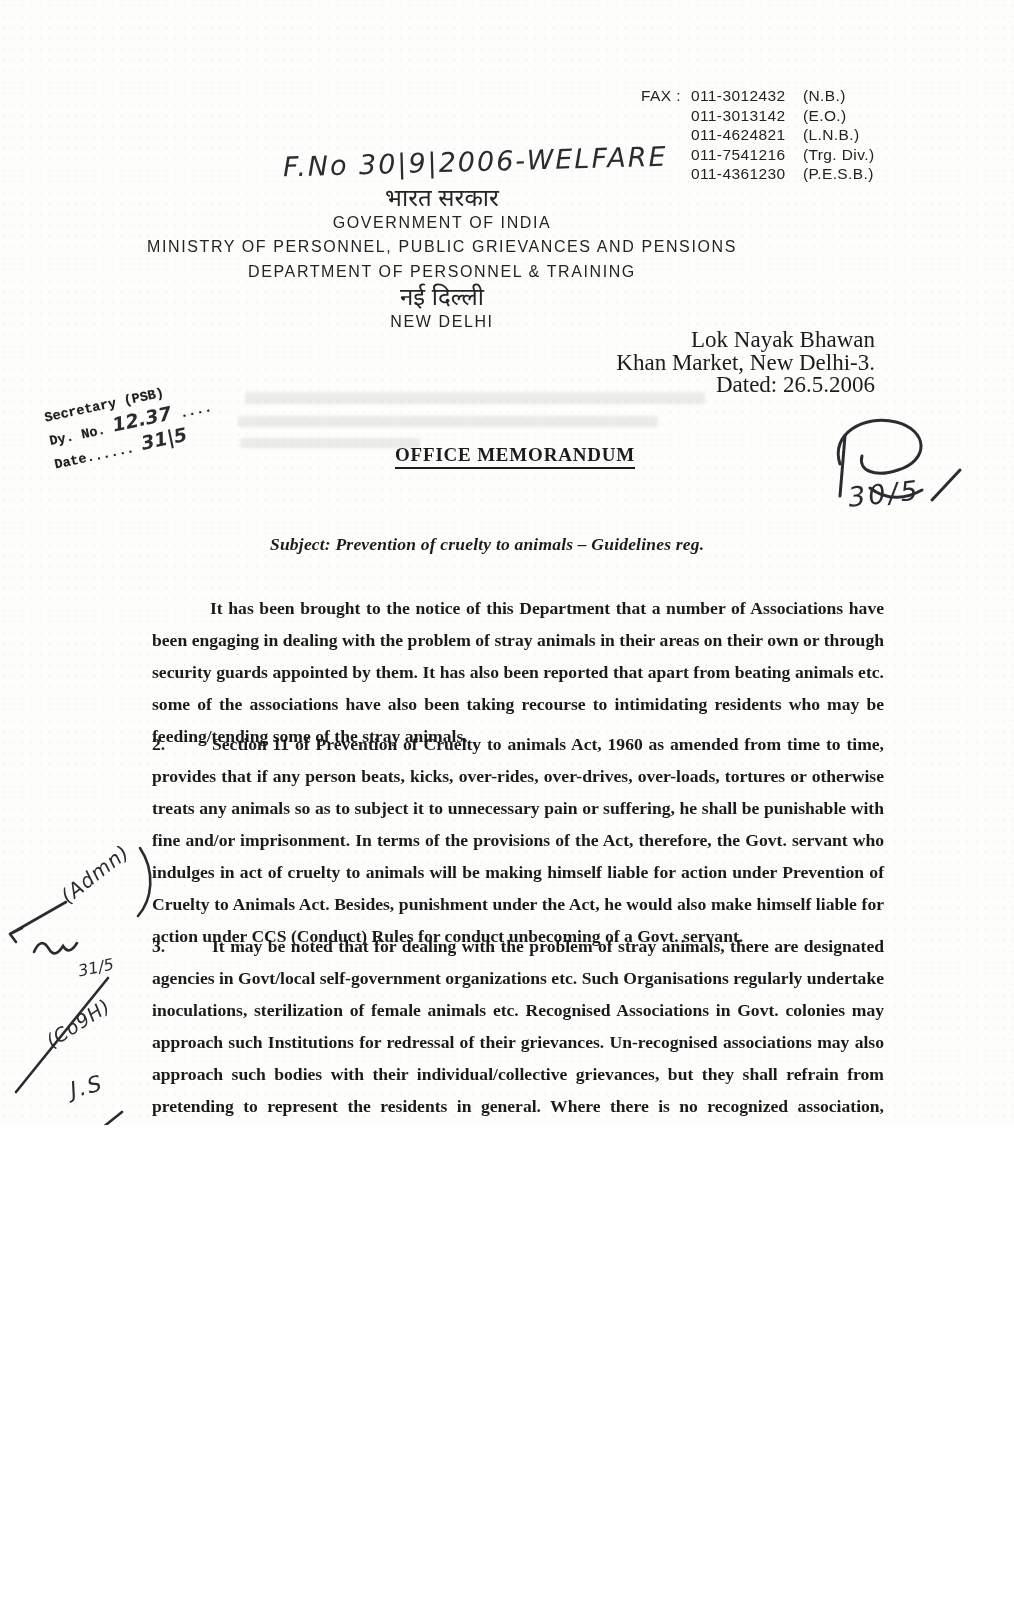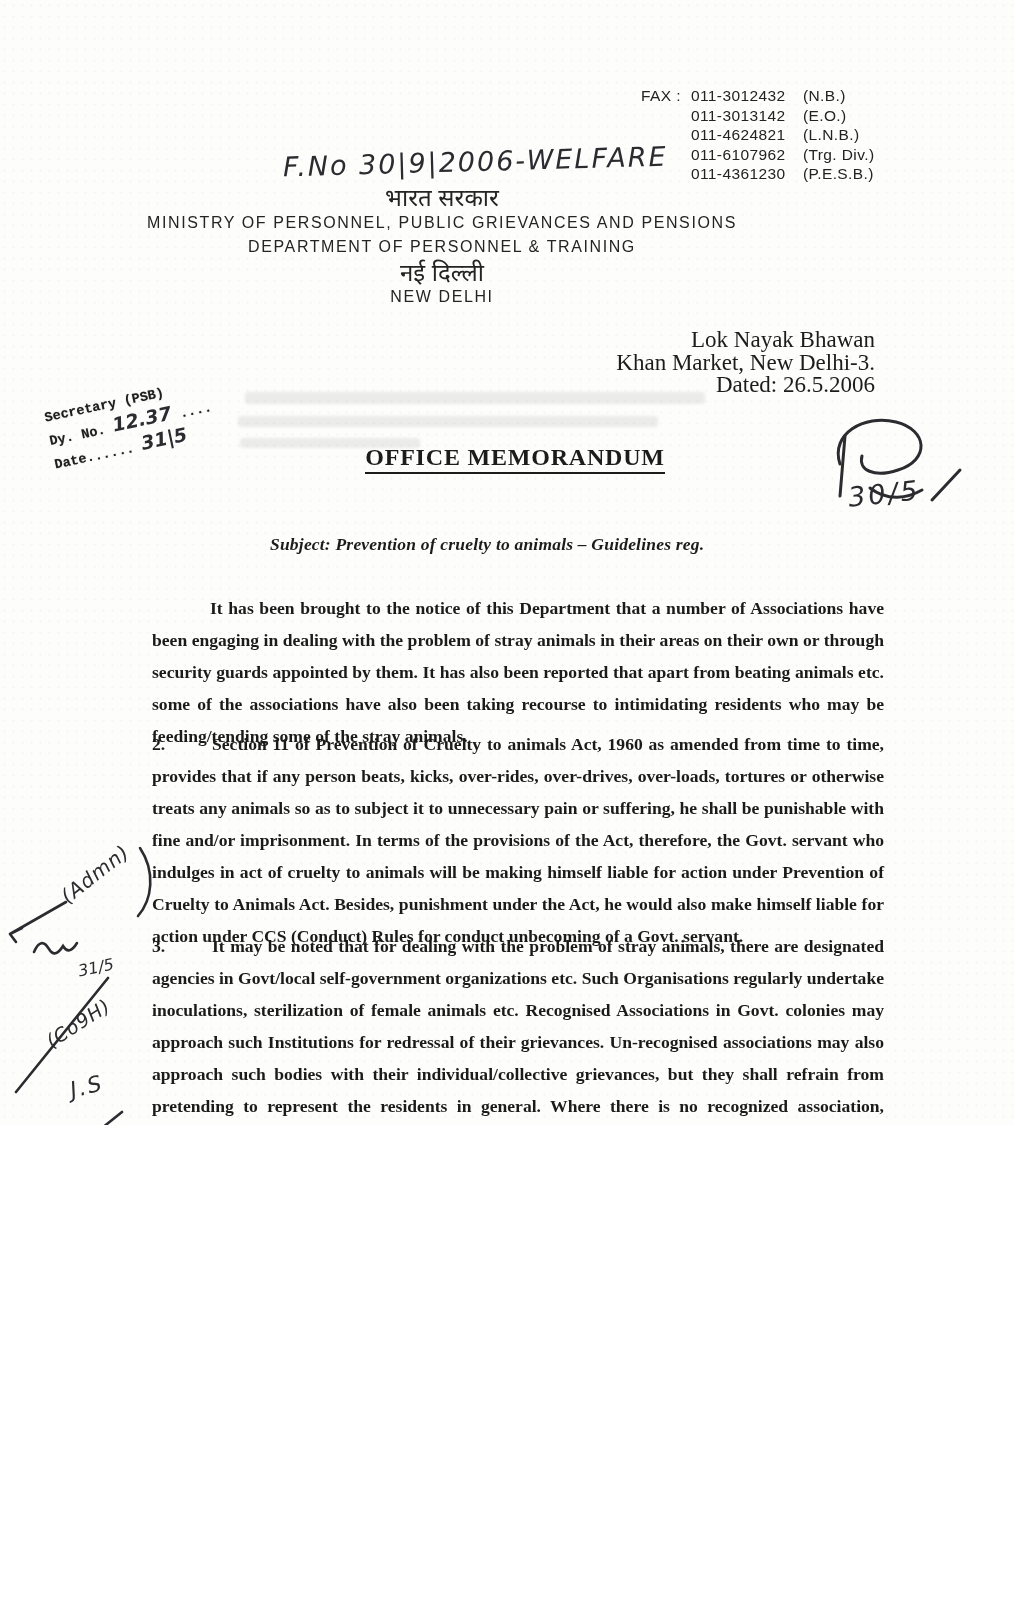--- a/index.html
+++ b/index.html
@@ -29,21 +29,21 @@
   .addr{position:absolute;right:139px;top:329px;text-align:right;font-size:23px;line-height:22.5px;}
   
   .stamp{position:absolute;left:48px;top:390px;transform:rotate(-12deg);
          font-family:"Liberation Mono", monospace;font-weight:bold;font-size:13.5px;
          line-height:21px;color:#1e1e1e;text-shadow:0 0 1px rgba(0,0,0,.45);white-space:nowrap;}
   .stamp .hand{font-size:19px;font-weight:bold;text-shadow:none;}
   
   .smudge{position:absolute;background:rgba(110,110,110,.12);filter:blur(1.4px);border-radius:3px;}
   
   .memo-title-wrap{position:absolute;left:0;top:444px;width:1030px;text-align:center;}
-  .memo-title{display:inline-block;font-size:24px;font-weight:bold;letter-spacing:.8px;
+  .memo-title{display:inline-block;font-size:19px;font-weight:bold;letter-spacing:.8px;
               border-bottom:2.5px solid #1c1c1c;padding-bottom:1px;}
   
   .sig-svg{position:absolute;left:812px;top:408px;}
   .sig-date{position:absolute;left:848px;top:478px;font-size:27px;transform:rotate(-6deg);letter-spacing:3px;}
   
   .subject{position:absolute;left:270px;top:534px;font-size:17.5px;font-weight:bold;letter-spacing:.2px;font-style:italic;}
   
   .para{position:absolute;left:152px;width:732px;font-size:17.6px;line-height:32px;
         text-align:justify;color:#1b1b1b;font-weight:bold;}
   .p1{top:592px;text-indent:58px;}
@@ -78,34 +78,35 @@
       </div>
       <div class="fax-row">
         <span>011-3013142</span>
         <span>(E.O.)</span>
       </div>
       <div class="fax-row">
         <span>011-4624821</span>
         <span>(L.N.B.)</span>
       </div>
       <div class="fax-row">
-        <span>011-6107962</span>
+        <span>011-7541216</span>
         <span>(Trg. Div.)</span>
       </div>
       <div class="fax-row">
         <span>011-4361230</span>
         <span>(P.E.S.B.)</span>
       </div>
     </div>
   </div>
 
   <div class="hand file-no">F.No 30|9|2006-WELFARE</div>
 
   <div class="letterhead">
     <div class="lh-hi">भारत सरकार</div>
+    <div class="lh-en">GOVERNMENT OF INDIA</div>
     <div class="lh-en">MINISTRY OF PERSONNEL, PUBLIC GRIEVANCES AND PENSIONS</div>
     <div class="lh-en">DEPARTMENT OF PERSONNEL &amp; TRAINING</div>
     <div class="lh-gap"></div>
     <div class="lh-hi">नई दिल्ली</div>
     <div class="lh-en">NEW DELHI</div>
   </div>
 
   <div class="addr">
     <div>Lok Nayak Bhawan</div>
     <div>Khan Market, New Delhi-3.</div>

